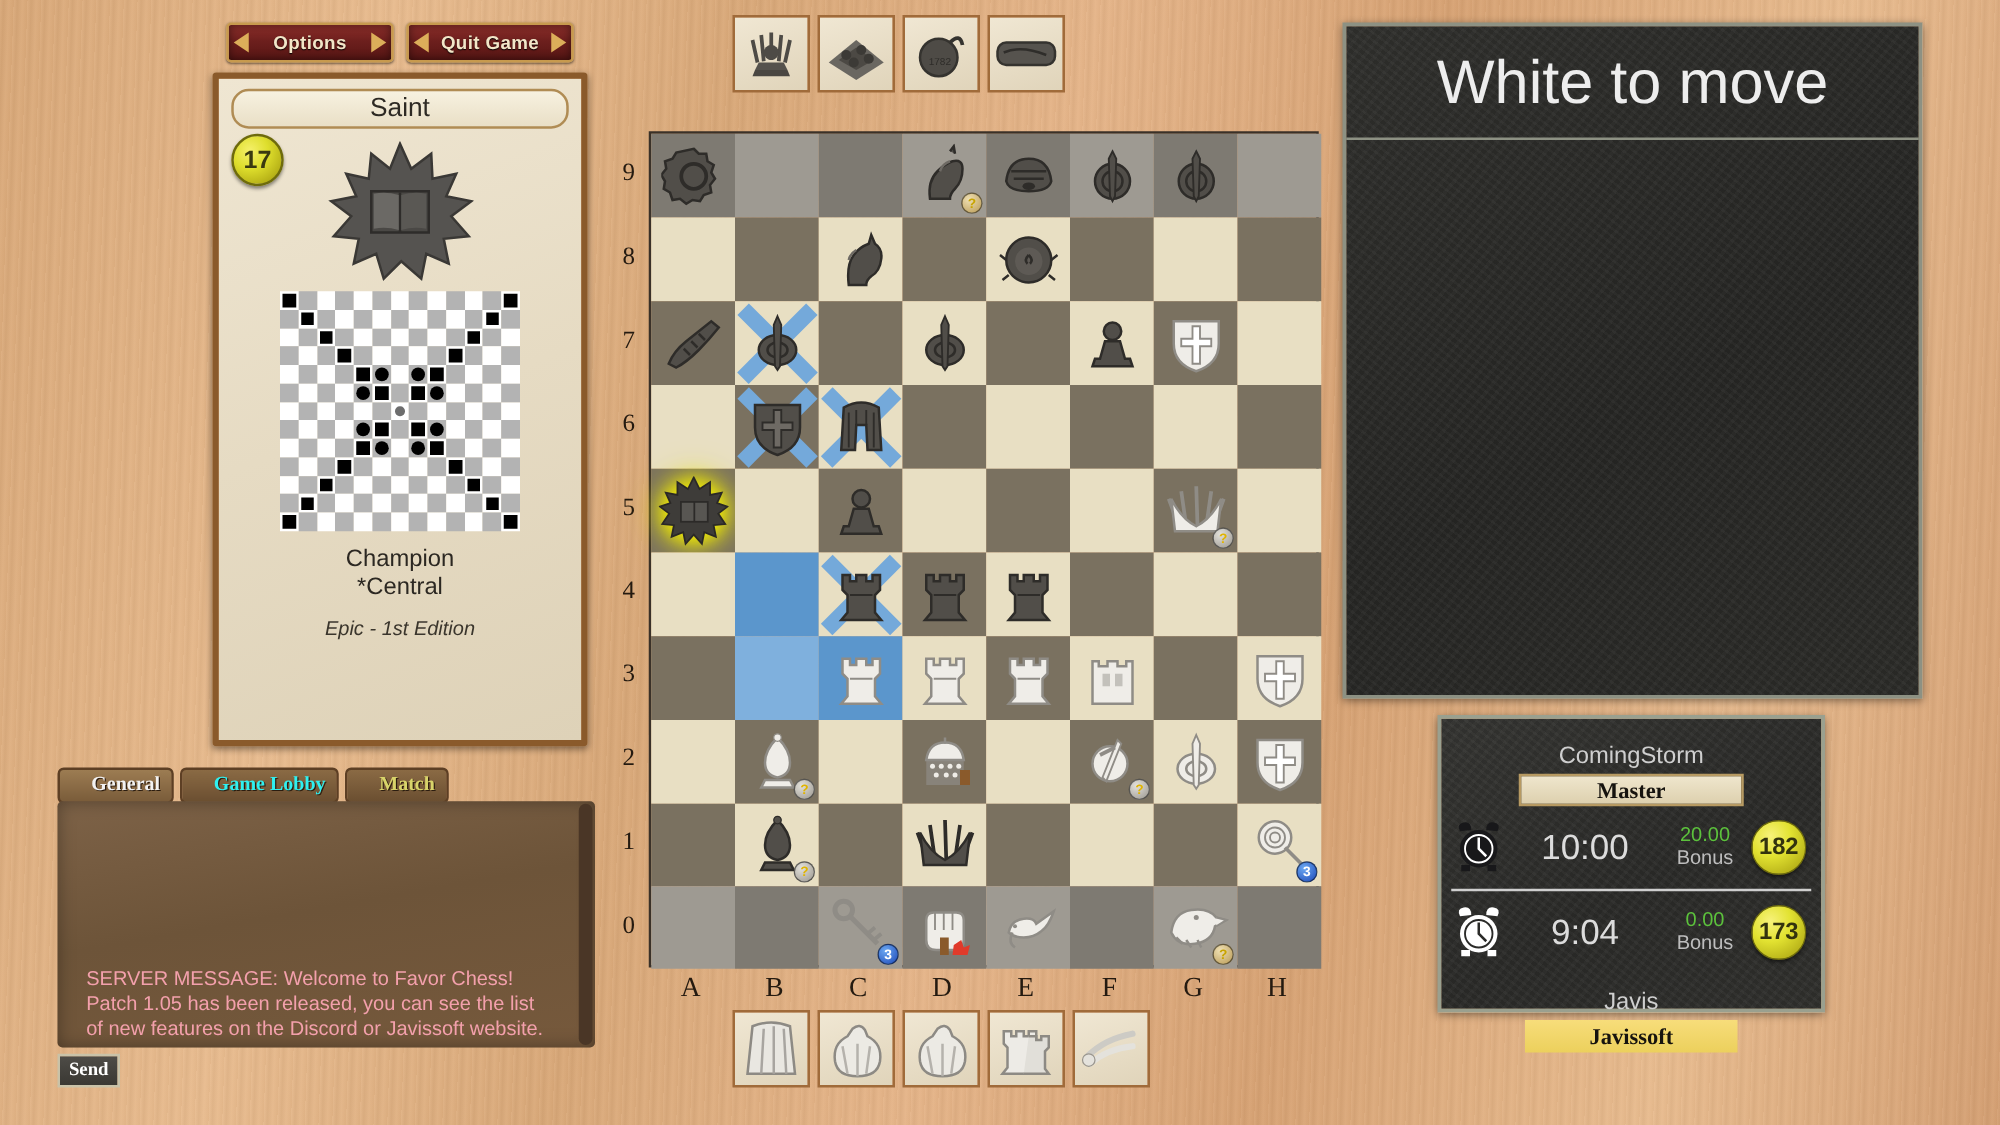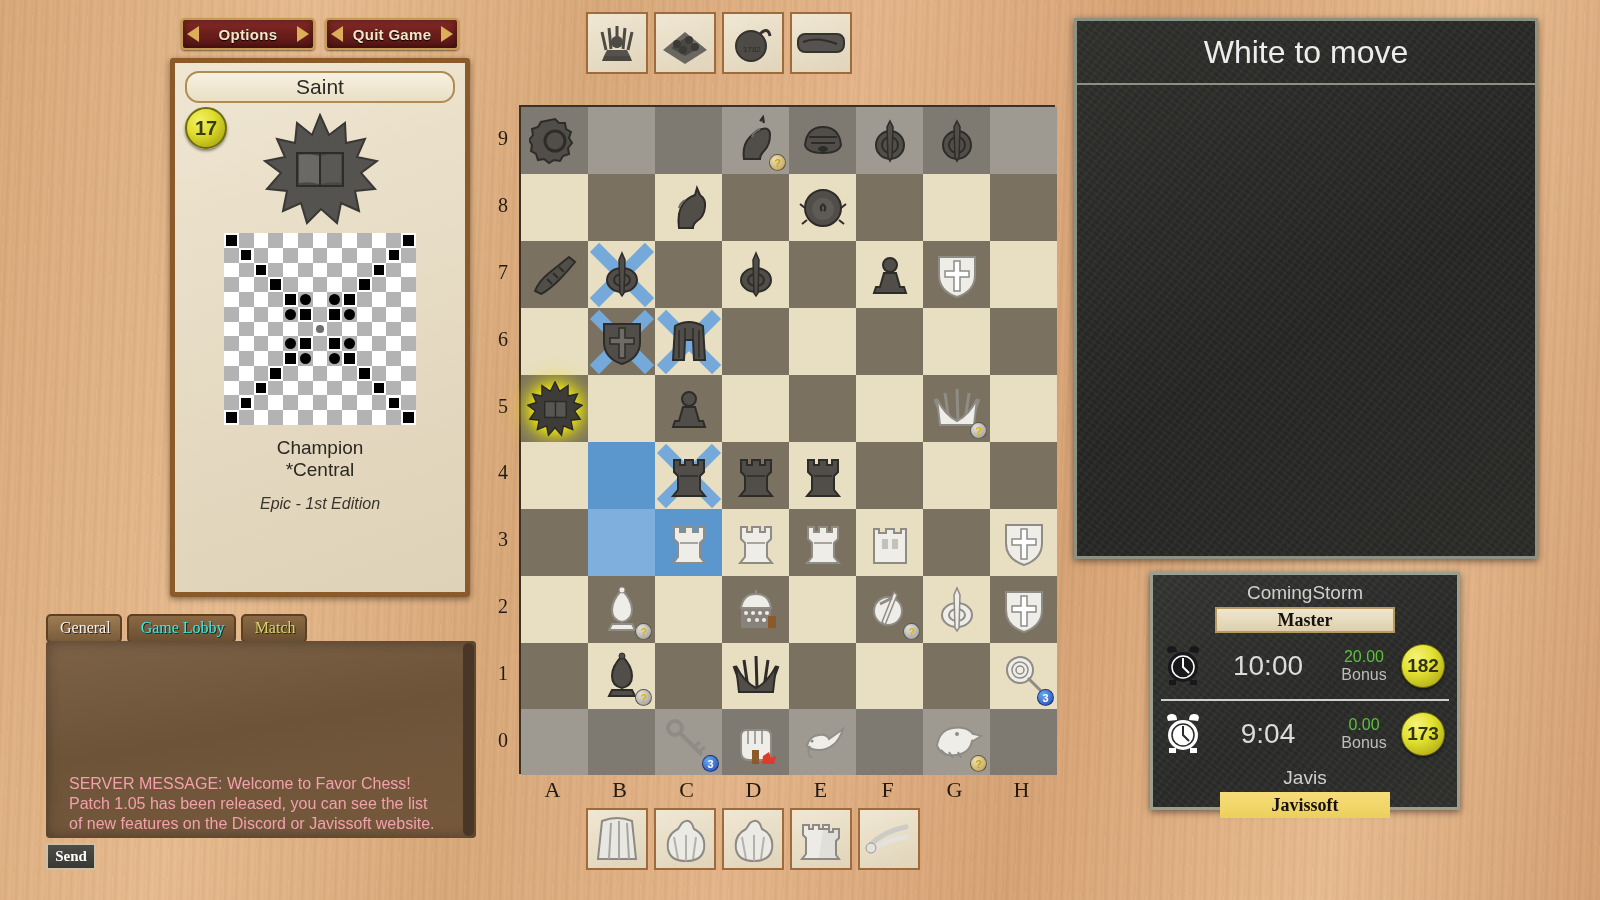--- a/index.html
+++ b/index.html
@@ -91,23 +91,23 @@
   .cardname {
     text-align:center; font-size:19px; color:#2c2822; line-height:22px; margin-top:12px;
   }
   .cardedition {
     text-align:center; font-size:16px; font-style:italic; color:#3a352c; margin-top:14px;
   }
 
   
   .chattabs { position:absolute; left:46px; top:614px; display:flex; gap:5px; }
   .ctab {
-    padding:3px 9px 4px 12px; border:2px solid #5d3f24; border-radius:5px;
+    padding:3px 9px 4px 25px; border:2px solid #5d3f24; border-radius:5px;
     background: linear-gradient(180deg,#8a6a44,#6b4f31);
-    font-family:"Liberation Serif", serif; font-weight:normal; font-size:16px;
+    font-family:"Liberation Serif", serif; font-weight:bold; font-size:16px;
     text-shadow: 1px 1px 0 #2b1c0f; cursor:pointer;
   }
   .ctab.general { background: linear-gradient(180deg,#9c7c52,#7a5c3a); color:#f2f2f2; }
   .ctab.lobby { color:#2ff0f0; }
   .ctab.match { color:#d8d46a; }
   .chatbox {
     position:absolute; left:46px; top:641px; width:430px; height:197px;
     background: linear-gradient(170deg,#7d6247 0%,#6d5439 45%,#76593c 100%);
     border-radius:4px; box-shadow: inset 0 0 14px rgba(0,0,0,.35);
     overflow:hidden;
@@ -211,37 +211,37 @@
   .movepanel {
     position:absolute; left:1074px; top:18px; width:464px; height:541px;
     background:
       repeating-linear-gradient(37deg, rgba(255,255,255,.022) 0 2px, rgba(0,0,0,.03) 2px 5px),
       repeating-linear-gradient(-51deg, rgba(255,255,255,.018) 0 3px, rgba(0,0,0,.028) 3px 7px),
       linear-gradient(150deg,#2f2f2c 0%,#262624 55%,#2b2b28 100%);
     border:3px solid #8d9183;
     box-shadow: 0 2px 7px rgba(0,0,0,.5);
   }
   .movehdr {
-    height:64px; display:flex; align-items:center; justify-content:center;
+    height:91px; display:flex; align-items:center; justify-content:center;
     border-bottom:2px solid #8d9183;
-    color:#ededed; font-size:32px; font-weight:300;
+    color:#ededed; font-size:49px; font-weight:300;
   }
   .movelist { height:calc(100% - 74px); }
 
   .clockpanel {
     position:absolute; left:1150px; top:572px; width:310px; height:238px;
     background:
       repeating-linear-gradient(37deg, rgba(255,255,255,.022) 0 2px, rgba(0,0,0,.03) 2px 5px),
       repeating-linear-gradient(-51deg, rgba(255,255,255,.018) 0 3px, rgba(0,0,0,.028) 3px 7px),
       linear-gradient(150deg,#343431 0%,#2a2a28 55%,#2f2f2c 100%);
     border:3px solid #9aa08f;
     box-shadow: 0 2px 7px rgba(0,0,0,.5);
     padding-top:7px;
   }
-  .pname { text-align:center; color:#cfcfcf; font-size:19px; }
+  .pname { text-align:center; color:#cfcfcf; font-size:19px;margin-top:12px; }
   .ranktag {
     margin:3px auto 0 auto; width:180px; height:26px;
     background: linear-gradient(180deg,#efe6cd,#ddd0ae);
     border:2px solid #b79a62;
     display:flex; align-items:center; justify-content:center;
     font-family:"Liberation Serif", serif; font-weight:bold; font-size:18px; color:#16130e;
   }
   .ranktag.begin {
     background: linear-gradient(180deg,#f7dd7a,#ecd05c);
     border:none; width:170px;

